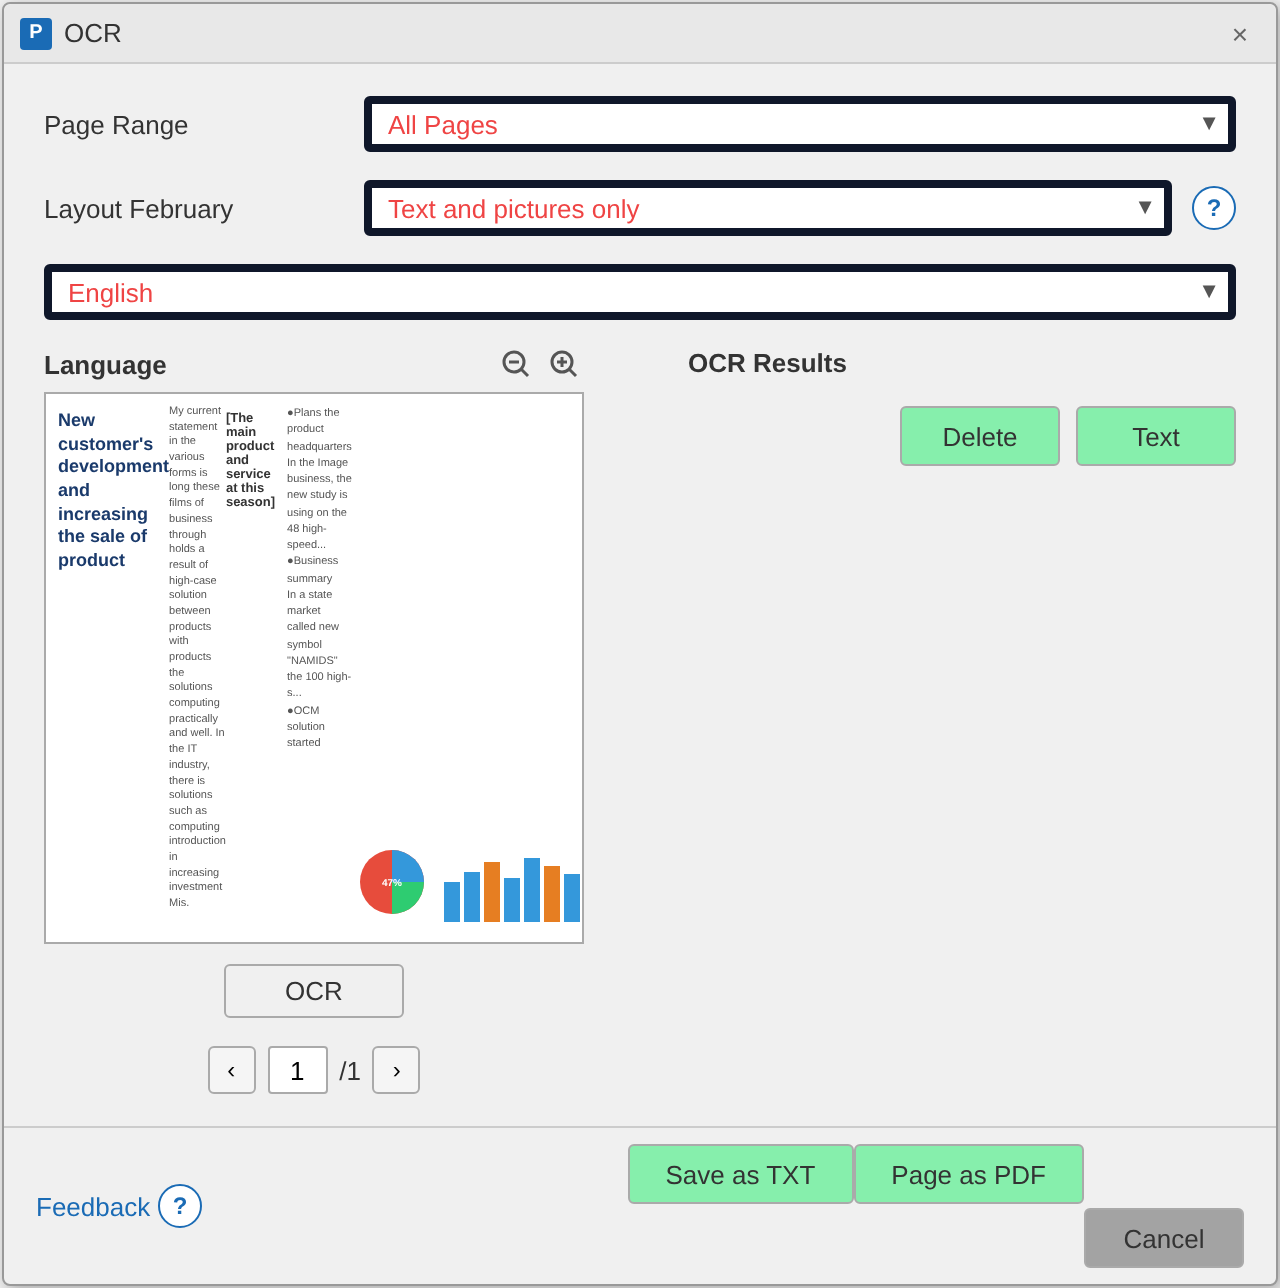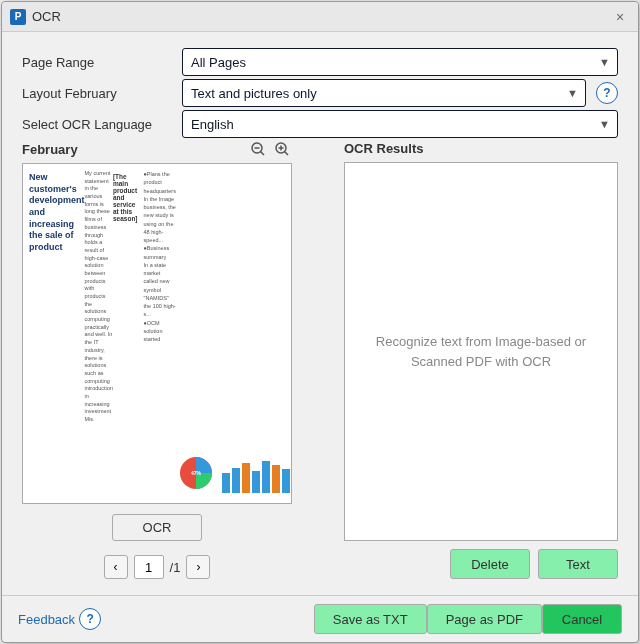--- a/index.html
+++ b/index.html
@@ -64,21 +64,21 @@
       cursor: pointer;
       color: #666;
       font-size: 14px;
       border-radius: 2px;
     }
     .content {
       flex: 1;
       padding: 16px 20px;
       display: flex;
       flex-direction: column;
-      gap: 3px;
+      gap: 14px;
       justify-content: space-between;
     }
     .form-row {
       display: flex;
       align-items: center;
       gap: 10px;
     }
     .form-label {
       width: 150px;
       color: #333;
@@ -87,26 +87,26 @@
     .select-wrapper {
       flex: 1;
       position: relative;
       display: flex;
       align-items: center;
     }
     .select-box {
       width: 100%;
       height: 28px;
       background: white;
-      border: 1px solid #0f172a;
+      border: 4px solid #0f172a;
       border-radius: 3px;
       padding: 0 28px 0 8px;
       appearance: none;
       font-size: 13px;
-      color: #0f172a;
+      color: #ef4444;
       cursor: pointer;
     }
     .select-arrow {
       position: absolute;
       right: 8px;
       pointer-events: none;
       color: #555;
       font-size: 11px;
     }
     .help-btn {
@@ -320,21 +320,22 @@
       border-radius: 3px;
       cursor: pointer;
       font-size: 13px;
       color: #333;
       min-width: 80px;
       display: flex;
       align-items: center;
       justify-content: center;
     }
     .btn-cancel {
-      background: #22c55e;
+      background: #a3a3a3;
+      margin-top: 32px;
     }
     .feedback-link {
       color: #1a6bb5;
       text-decoration: none;
       font-size: 13px;
       cursor: pointer;
     }
     .feedback-area {
       display: flex;
       align-items: center;
@@ -373,34 +374,33 @@
       <div class="select-wrapper">
         <select class="select-box">
           <option>Text and pictures only</option>
         </select>
         <span class="select-arrow">▼</span>
       </div>
       <div class="help-btn">?</div>
     </div>
 
     <div class="form-row">
-      <span class="form-label">Select OCR Language</span>
       <div class="select-wrapper">
         <select class="select-box">
           <option>English</option>
         </select>
         <span class="select-arrow">▼</span>
       </div>
     </div>
 
     <div class="main-area">
 
       <div class="preview-panel">
         <div class="preview-header">
-          <span class="preview-title">February</span>
+          <span class="preview-title">Language</span>
           <div class="preview-zoom">
             <button class="zoom-btn">
               <svg width="16" height="16" viewBox="0 0 16 16">
                 <circle cx="7" cy="7" r="5" fill="none" stroke="#555" stroke-width="1.5"></circle>
                 <line x1="10.5" y1="10.5" x2="14" y2="14" stroke="#555" stroke-width="1.5"></line>
                 <line x1="4.5" y1="7" x2="9.5" y2="7" stroke="#555" stroke-width="1.5"></line>
               </svg>
             </button>
             <button class="zoom-btn">
               <svg width="16" height="16" viewBox="0 0 16 16">
@@ -457,24 +457,20 @@
         <div class="pager">
           <button class="pager-btn">‹</button>
           <input class="pager-input" type="text" value="1" style="">
           <span class="pager-total">/1</span>
           <button class="pager-btn">›</button>
         </div>
       </div>
 
       <div class="results-panel">
         <div class="results-title">OCR Results</div>
-        <div class="results-box">
-          <div class="results-placeholder">Recognize text from Image-based
-or Scanned PDF with OCR</div>
-        </div>
         <div class="action-row" style="margin-top:8px;">
           <button class="btn">Delete</button>
           <button class="btn">Text</button>
         </div>
       </div>
     </div>
   </div>
 
   <div class="bottom-bar">
     <div class="footer-row">

